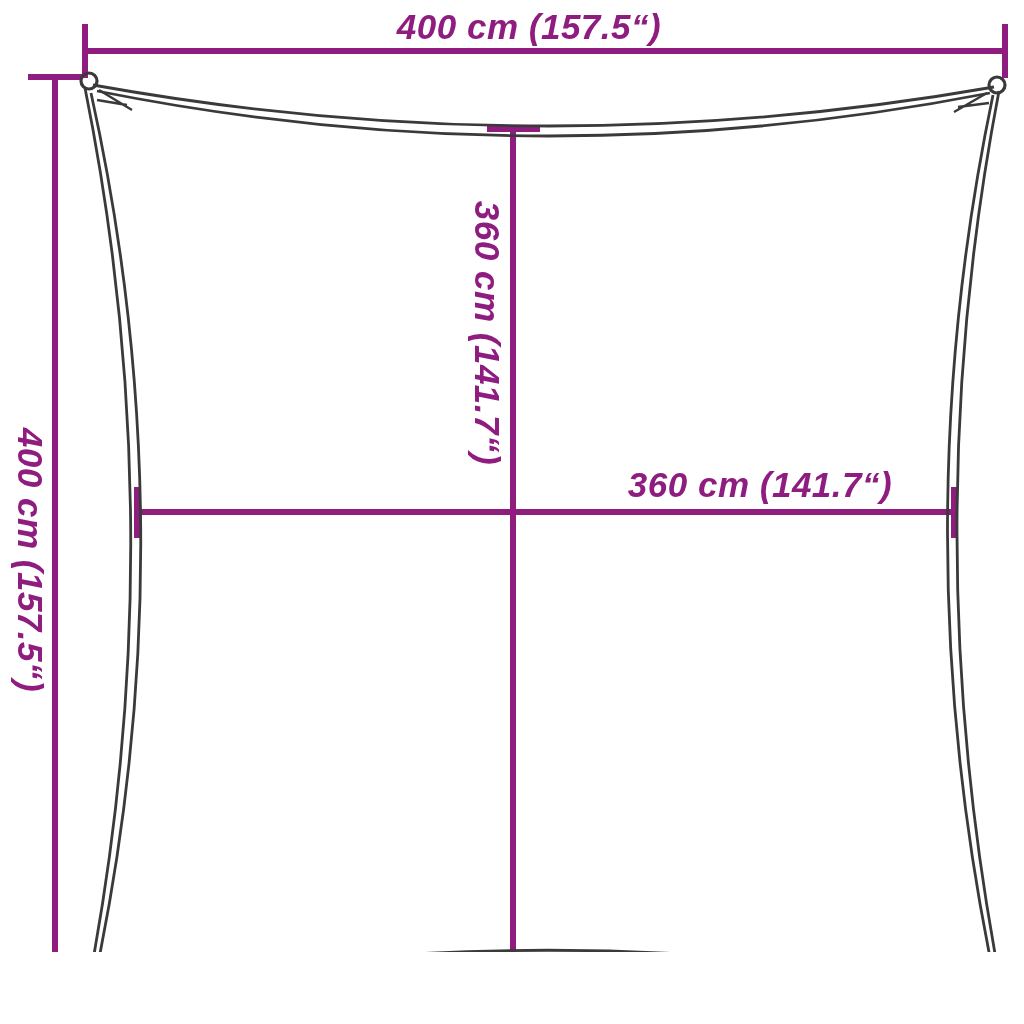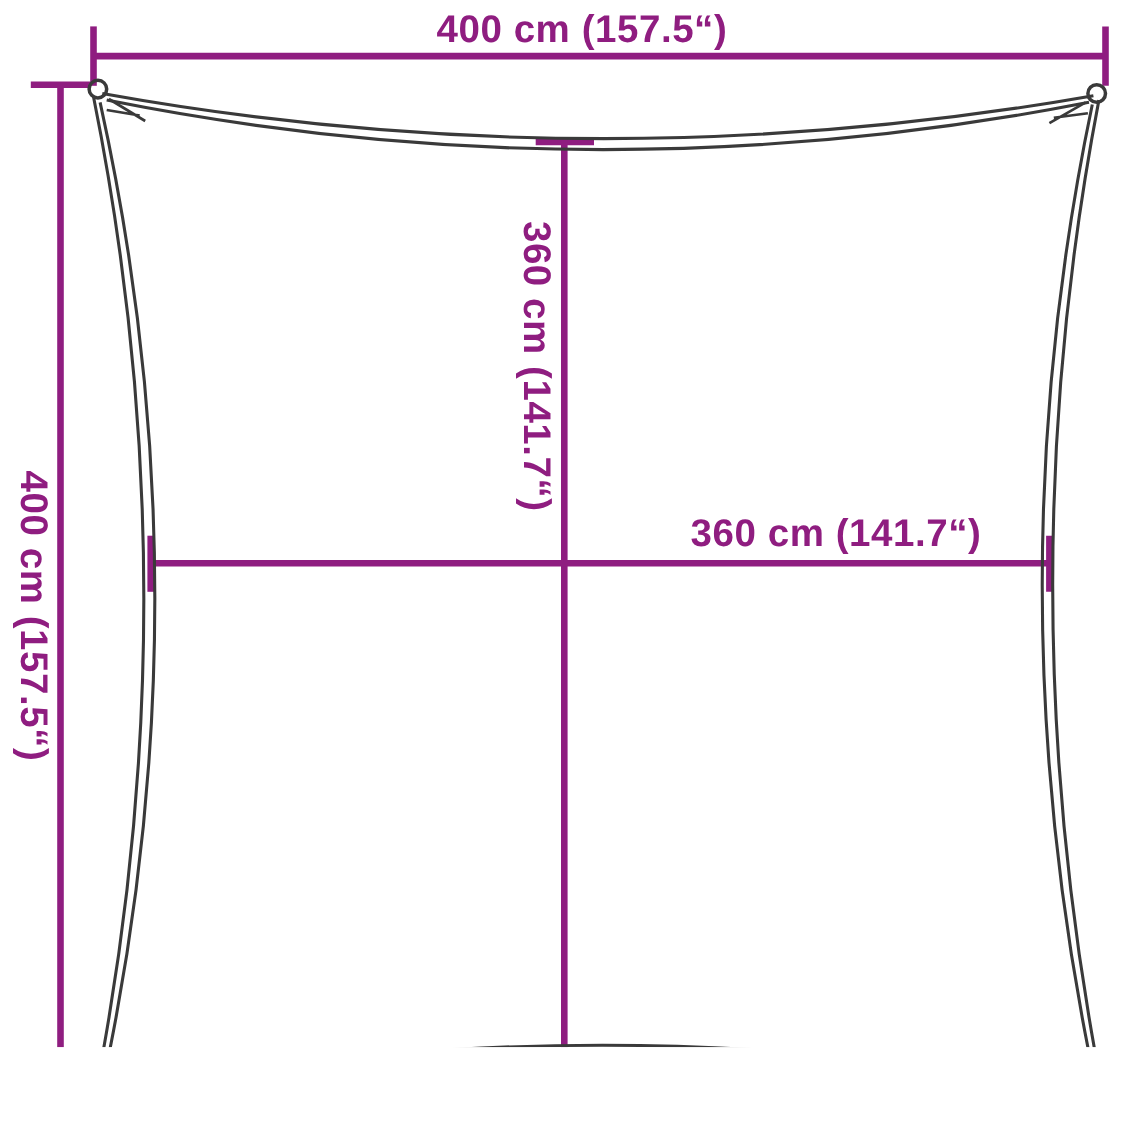--- a/index.html
+++ b/index.html
@@ -7,20 +7,21 @@
     padding: 0;
     background: #ffffff;
   }
   .canvas {
     position: relative;
     width: 1024px;
     height: 952px;
     background: #ffffff;
     overflow: hidden;
     font-family: "Liberation Sans", sans-serif;
+    font-style: italic;
   }
   .canvas svg {
     position: absolute;
     left: 0;
     top: 0;
   }
   .dim-label {
     position: absolute;
     font-weight: 700;
     font-size: 35px;

